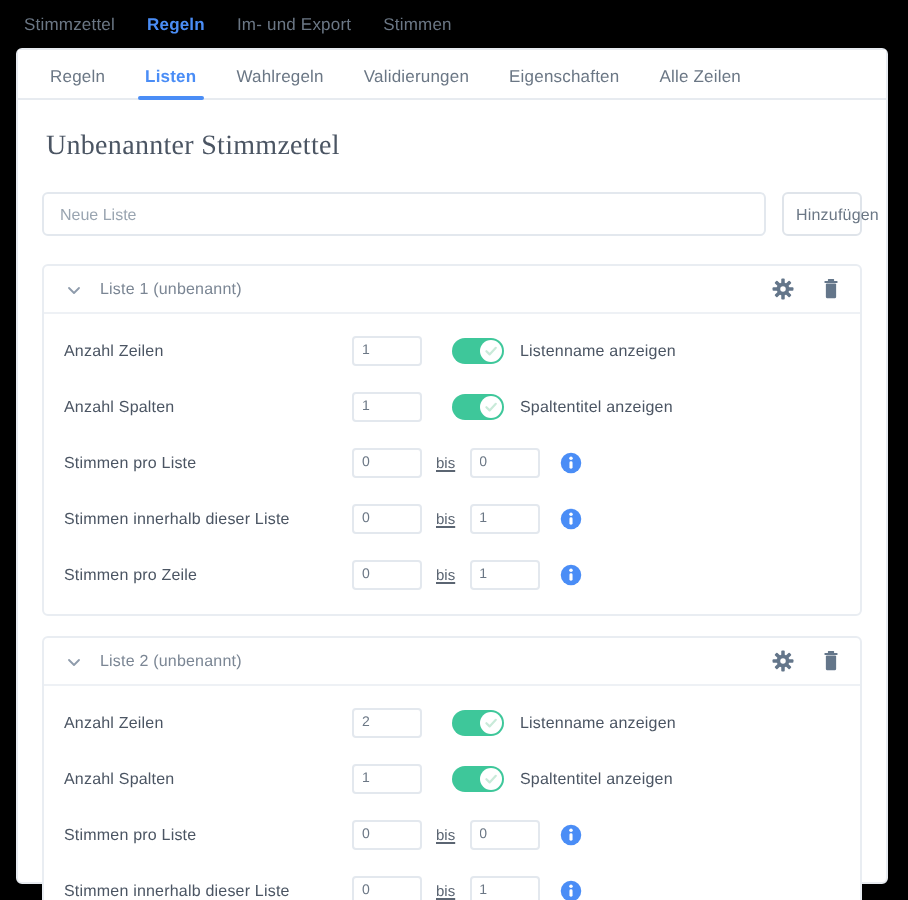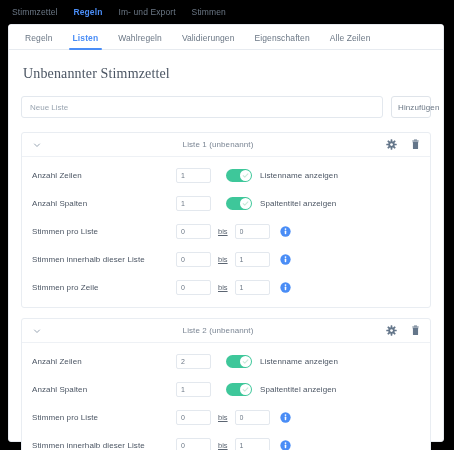--- a/index.html
+++ b/index.html
@@ -137,21 +137,20 @@
     flex: 0 0 auto;
     margin-right: 8px;
     cursor: pointer;
     display: block;
   }
   .panel-title {
     font-size: 8px;
     color: #7b8694;
     letter-spacing: .1px;
     flex: 1;
-    text-align: center;
   }
   .head-icons { display: flex; align-items: center; gap: 13px; }
   .icon-btn { width: 11px; height: 11px; cursor: pointer; display: block; }
 
   
   .rows { padding: 4px 0 6px 0; }
   .row {
     display: flex;
     align-items: center;
     height: 28px;

